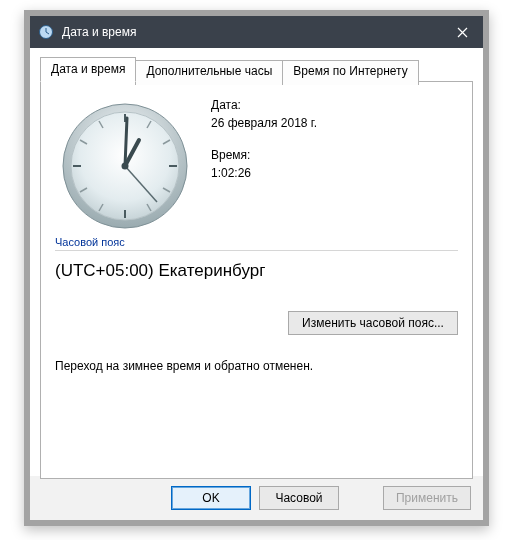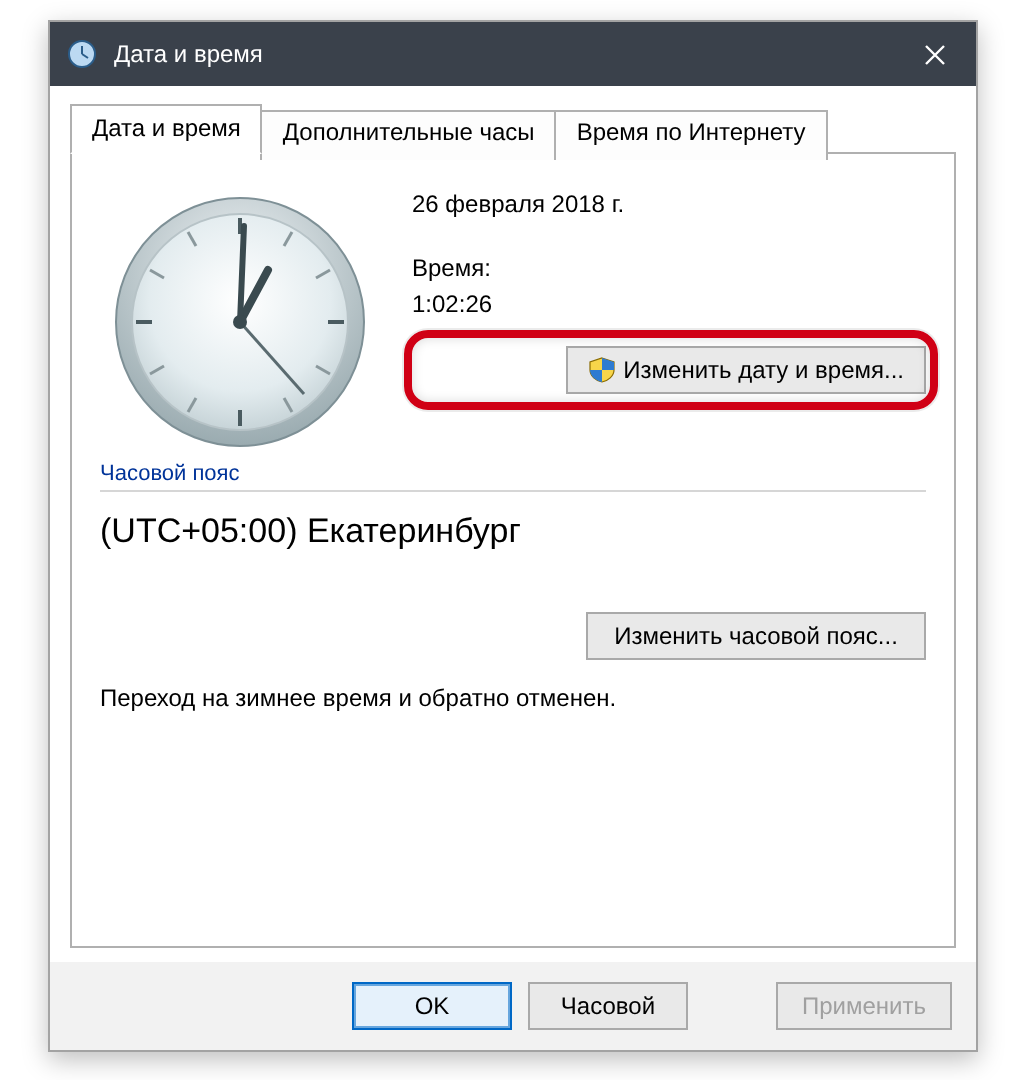--- a/index.html
+++ b/index.html
@@ -13,21 +13,21 @@
     font-size: 12px;
     overflow: hidden;
   }
   .window {
     position: absolute;
     left: 24px;
     top: 10px;
     width: 465px;
     height: 516px;
     background: #fef9c3;
-    border: 1px solid #a3a3a3;
+    border: 6px solid #a3a3a3;
     box-shadow: 0 4px 12px rgba(0,0,0,0.25);
   }
   .titlebar {
     height: 32px;
     background: #3a414b;
     color: #fff;
     display: flex;
     align-items: center;
     padding: 0 8px;
     font-size: 12px;
@@ -137,21 +137,21 @@
   .tz-val {
     margin-top: 10px;
     font-size: 17px;
   }
   .tz-btn-row {
     display: flex;
     justify-content: flex-end;
     margin-top: 30px;
   }
   .dst-text {
-    margin-top: 12px;
+    margin-top: 24px;
     font-size: 12px;
   }
   .footer {
     display: flex;
     justify-content: flex-end;
     gap: 8px;
     padding: 10px 12px;
     background: #f2f2f2;
     position: absolute;
     left: 0; right: 0; bottom: 0;
@@ -236,38 +236,26 @@
             <line x1="70" y1="70" x2="84" y2="44" stroke="#3a4a4f" stroke-width="4" stroke-linecap="round"></line>
 
             <line x1="70" y1="70" x2="72" y2="22" stroke="#3a4a4f" stroke-width="3" stroke-linecap="round"></line>
 
             <line x1="70" y1="70" x2="102" y2="106" stroke="#5a6b70" stroke-width="1.5"></line>
             <circle cx="70" cy="70" r="3.5" fill="#3a4a4f"></circle>
           </svg>
         </div>
 
         <div class="info-col">
+          <div class="info-label">Дата:</div>
           <div class="info-val">26 февраля 2018 г.</div>
           <div class="info-gap"></div>
           <div class="info-label">Время:</div>
           <div class="info-val">1:02:26</div>
 
-          <div style="margin-top:14px; position:relative; display:flex; justify-content:flex-end;">
-            <button class="btn" style="padding:4px 10px;">
-              <span class="shield-icon">
-                <svg viewBox="0 0 14 14">
-                  <path d="M7 1 L13 3 V7 C13 10 10 12.5 7 13 C4 12.5 1 10 1 7 V3 Z" fill="#f7d54a" stroke="#8a6b00" stroke-width="0.6"></path>
-                  <path d="M7 1 L13 3 V7 L7 7 Z" fill="#2e7bd1"></path>
-                  <path d="M1 7 L7 7 L7 13 C4 12.5 1 10 1 7 Z" fill="#2e7bd1"></path>
-                </svg>
-              </span>
-              <span>Изменить дату и время...</span>
-            </button>
-            <div class="highlight-ring" style="left:-4px; top:-8px; right:-6px; bottom:-8px;"></div>
-          </div>
         </div>
       </div>
 
       <div class="section-label">Часовой пояс</div>
       <div class="divider"></div>
 
       <div class="tz-val">(UTC+05:00) Екатеринбург</div>
 
       <div class="tz-btn-row">
         <button class="btn" style="min-width:170px; justify-content:center;">

